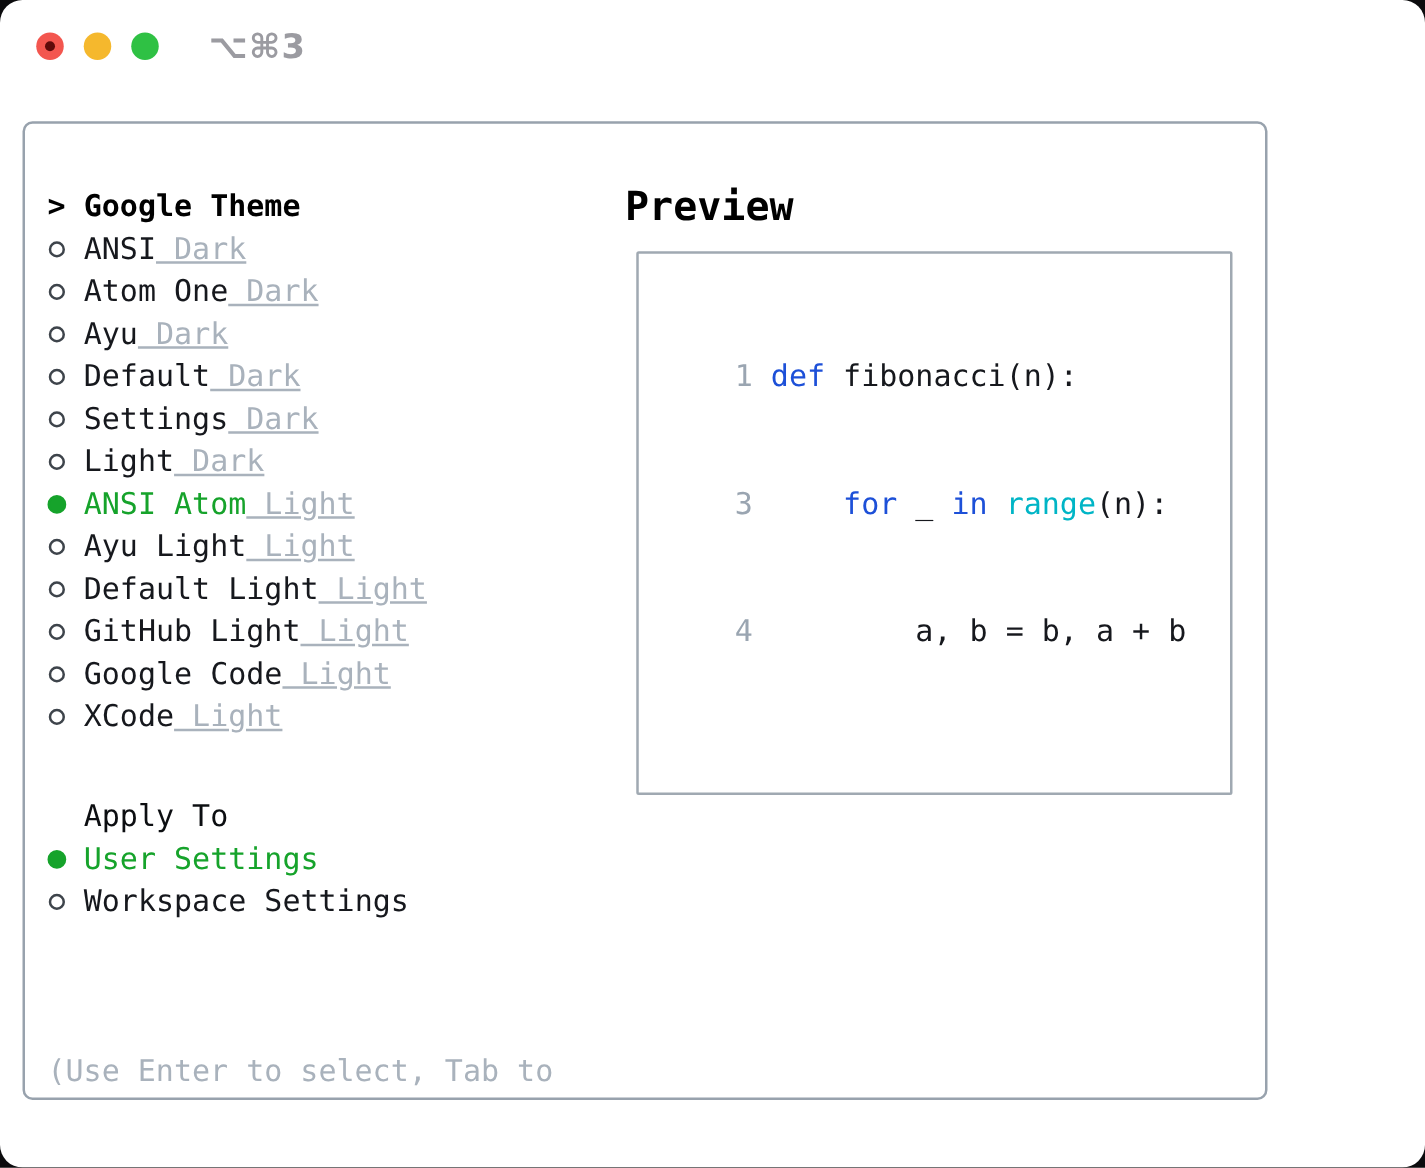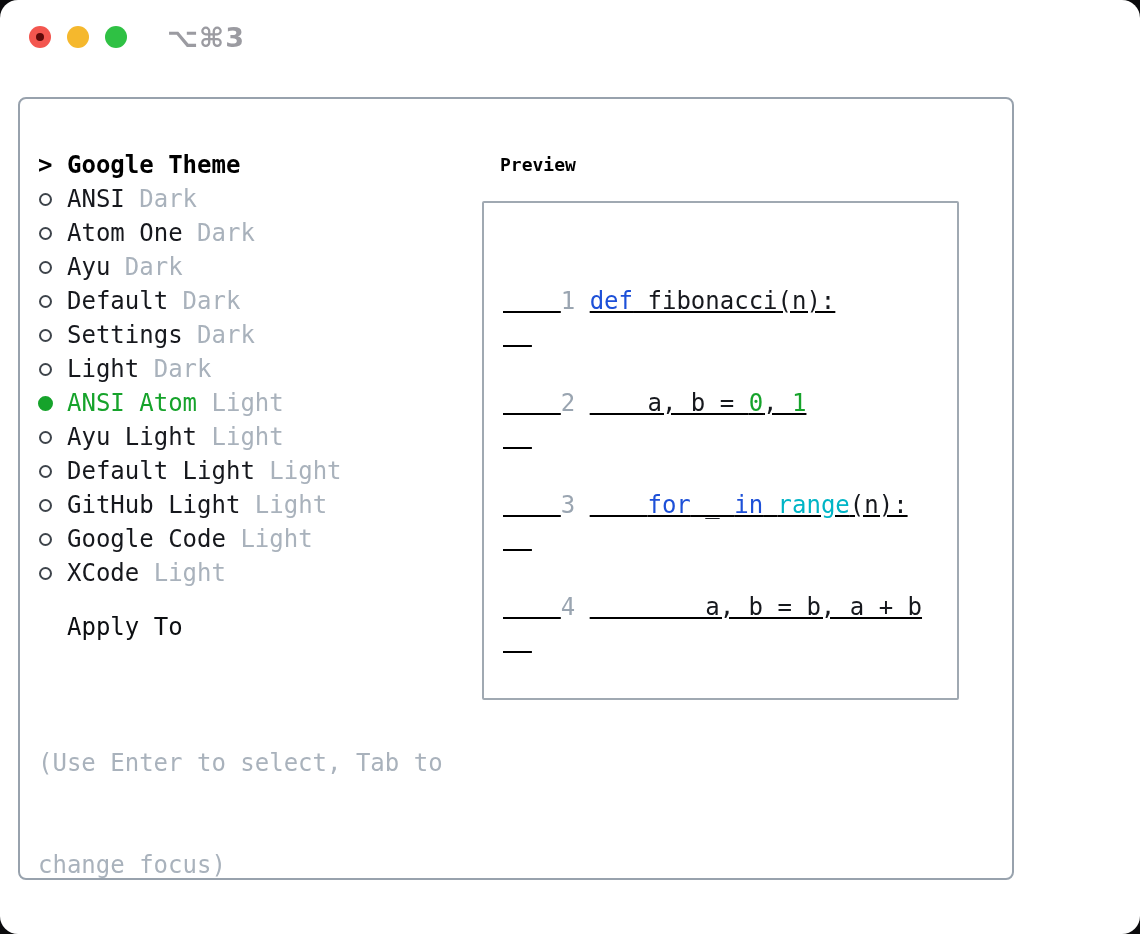--- a/index.html
+++ b/index.html
@@ -31,29 +31,29 @@
   .row { display:flex; align-items:center; height:34px; white-space:pre; }
   .marker-cell { width:29px; display:flex; align-items:center; flex:none; }
   .chevron { font-weight:bold; color:#000; }
   .radio { width:13px; height:13px; margin-left:1px; border-radius:50%;
     border:2px solid #3e444b; background:transparent; }
   .row.selected .radio { background:var(--accent-green); border-color:var(--accent-green);
     width:15px; height:15px; margin-left:0; }
   .header-text { font-weight:bold; color:#000; }
   .t-name { color:var(--text-dark); }
   .row.selected .t-name, .row.selected .a-label { color:var(--accent-green); }
-  .t-variant { color:var(--dim-gray); }
-  .apply-header { margin-top:20px; padding-left:29px; height:34px; color:#0c0e11; }
+  .t-variant { color:var(--dim-gray);text-decoration:underline; }
+  .apply-header { margin-top:46px; padding-left:29px; height:34px; color:#0c0e11; }
   .hint { margin-top:34px; color:var(--dim-gray); white-space:pre; }
 
   
-  .preview-header { position:absolute; left:480px; top:49px; font-size:18px; line-height:34px;
+  .preview-header { position:absolute; left:480px; top:49px; font-size:32px; line-height:34px;
     font-weight:bold; color:#000; }
-  .preview-box { position:absolute; left:462px; top:102px; width:477px; height:499px;
-    border:2px solid var(--preview-border); border-radius:2px; background:#fff; overflow:hidden;text-decoration:underline; }
+  .preview-box { position:absolute; left:489px; top:102px; width:477px; height:435px;
+    border:2px solid var(--preview-border); border-radius:2px; background:#fff; overflow:hidden; }
   .preview-code { padding:47px 8px 0 19px; font-family:"DejaVu Sans Mono", monospace;
     font-size:24px; line-height:34px; }
   .pline { white-space:pre; min-height:34px; }
   .lnum { display:inline-block; width:1ch; margin-right:1ch; text-align:right;
     color:var(--linenum-gray); }
   .tok-plain { color:var(--text-dark); }
   .tok-kw  { color:var(--keyword-blue); }
   .tok-fn  { color:var(--builtin-cyan); }
   .tok-lit { color:var(--literal-green); }
 </style>
@@ -136,37 +136,45 @@
     <span class="t-name">Google Code</span><span class="t-variant"> Light</span>
   </div>
 
   <div class="row theme-row">
     <span class="marker-cell"><span class="radio"></span></span>
     <span class="t-name">XCode</span><span class="t-variant"> Light</span>
   </div>
 </div>
 
         <div class="apply-header">Apply To</div>
+        <div id="apply-list">
+  <div class="row apply-row selected">
+    <span class="marker-cell"><span class="radio"></span></span>
+    <span class="a-label t-name">User Settings</span>
+  </div>
+
+  <div class="row apply-row">
+    <span class="marker-cell"><span class="radio"></span></span>
+    <span class="a-label t-name">Workspace Settings</span>
+  </div>
+</div>
 
         <div class="hint">
           <div>(Use Enter to select, Tab to</div>
           <div>change focus)</div>
         </div>
       </div>
 
       <div class="preview-header">Preview</div>
       <div class="preview-box">
         <div class="preview-code" id="preview-code">
   <div class="pline">
     <span class="lnum">1</span><span class="lcontent"><span class="tok-kw">def</span><span class="tok-plain"> fibonacci(n):</span></span>
   </div>
 
-  <div class="pline">
-    <span class="lnum">2</span><span class="lcontent"><span class="tok-plain">    a, b = </span><span class="tok-lit">0</span><span class="tok-plain">, </span><span class="tok-lit">1</span></span>
-  </div>
 
   <div class="pline">
     <span class="lnum">3</span><span class="lcontent"><span class="tok-plain">    </span><span class="tok-kw">for</span><span class="tok-plain"> _ </span><span class="tok-kw">in</span><span class="tok-plain"> </span><span class="tok-fn">range</span><span class="tok-plain">(n):</span></span>
   </div>
 
   <div class="pline">
     <span class="lnum">4</span><span class="lcontent"><span class="tok-plain">        a, b = b, a + b</span></span>
   </div>
 
 </div>

